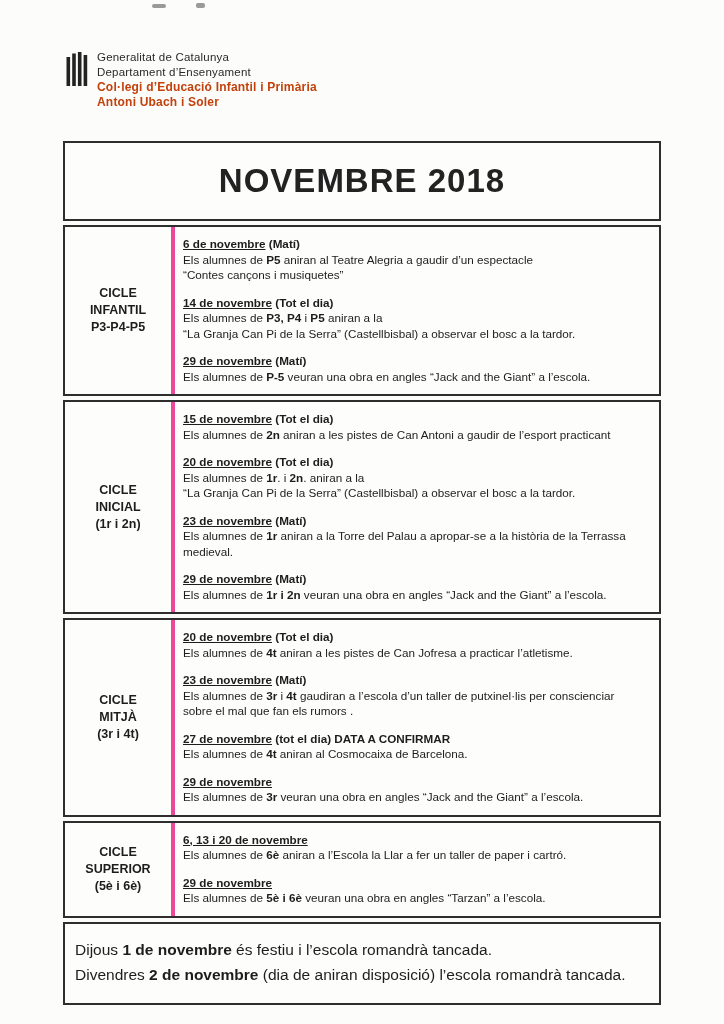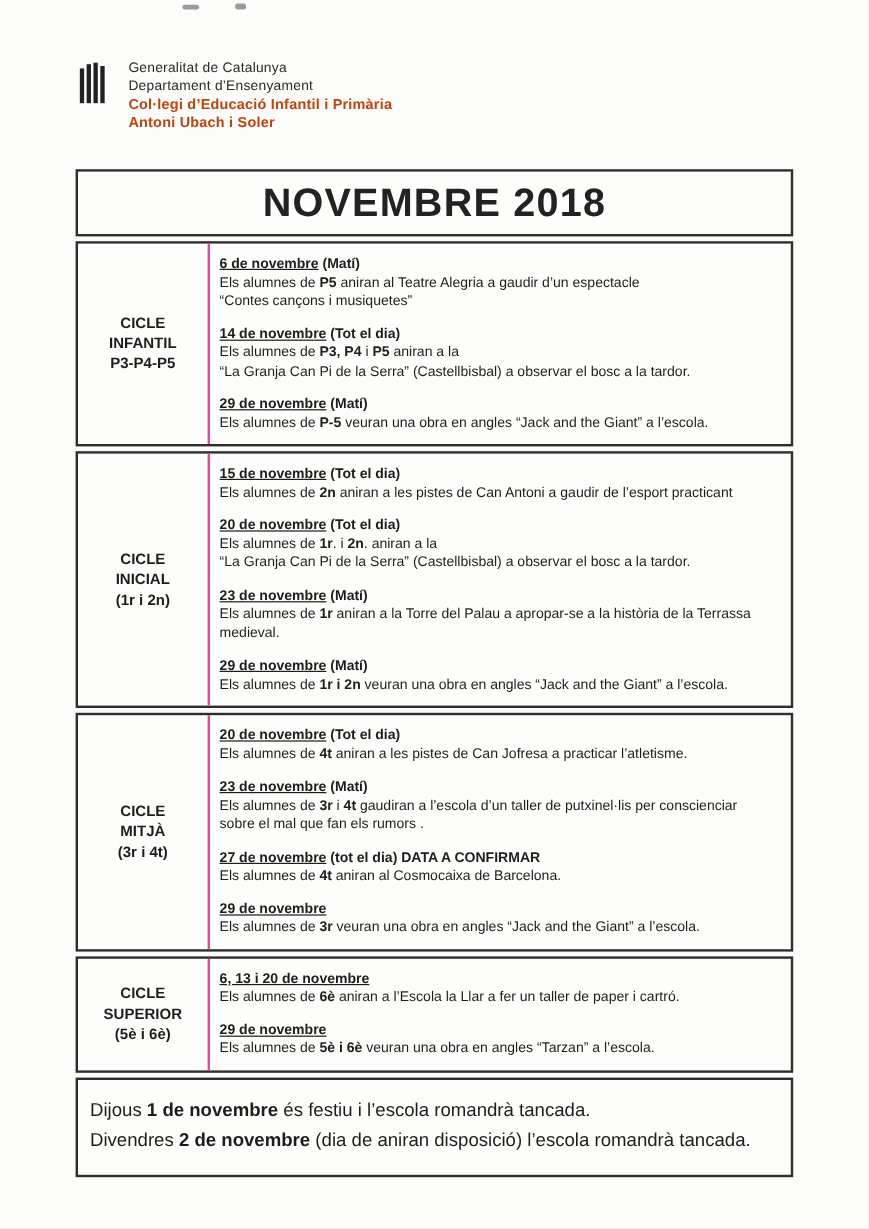--- a/index.html
+++ b/index.html
@@ -8,37 +8,37 @@
     width:724px; height:1024px;
     margin:0 auto;
     background:#fcfcfb;
     font-family:"Liberation Sans", sans-serif;
     color:#1d1d1d;
     overflow:hidden;
   }
   .scan-speck { position:absolute; background:#9a9a9a; border-radius:2px; }
 
   
-  .letterhead { position:absolute; top:50px; left:66px; display:flex; gap:19px; }
+  .letterhead { position:absolute; top:50px; left:66px; display:flex; gap:9px; }
   .logo { padding-top:2px; }
   .lh-text { display:flex; flex-direction:column; }
   .lh-line { font-size:11.5px; line-height:15px; letter-spacing:.2px; color:#2a2a2a; }
   .lh-line.bold { font-weight:bold; font-size:12px; color:#c2410c; }
 
   
   .doc { position:absolute; left:63px; top:141px; width:598px; }
   .box { border:2px solid #2e2e2e; background:#fdfdfc; margin-bottom:4px; box-sizing:border-box; }
 
-  .title-box { height:56px; display:flex; align-items:center; justify-content:center; }
+  .title-box { height:80px; display:flex; align-items:center; justify-content:center; }
   .title-box h1 { margin:0; font-size:33px; font-weight:bold; letter-spacing:1px; color:#222; }
 
   .cycle-row { display:flex; align-items:stretch; }
   .label-cell {
     width:110px; flex-shrink:0;
-    border-right:2px solid #ec4899;
+    border-right:4px solid #ec4899;
     display:flex; flex-direction:column; justify-content:center; align-items:center;
     text-align:center; font-weight:bold; font-size:12.5px; line-height:17px;
     padding:6px 4px; box-sizing:border-box;
   }
   .content-cell {
     flex:1; padding:9px 8px 10px;
     font-size:11.7px; line-height:15.5px;
   }
   .event { margin-bottom:12px; }
   .event:last-child { margin-bottom:0; }

